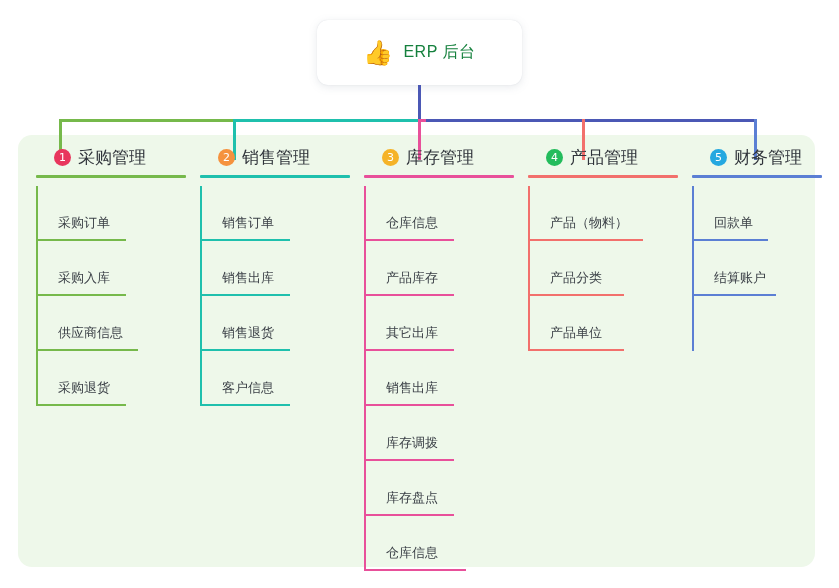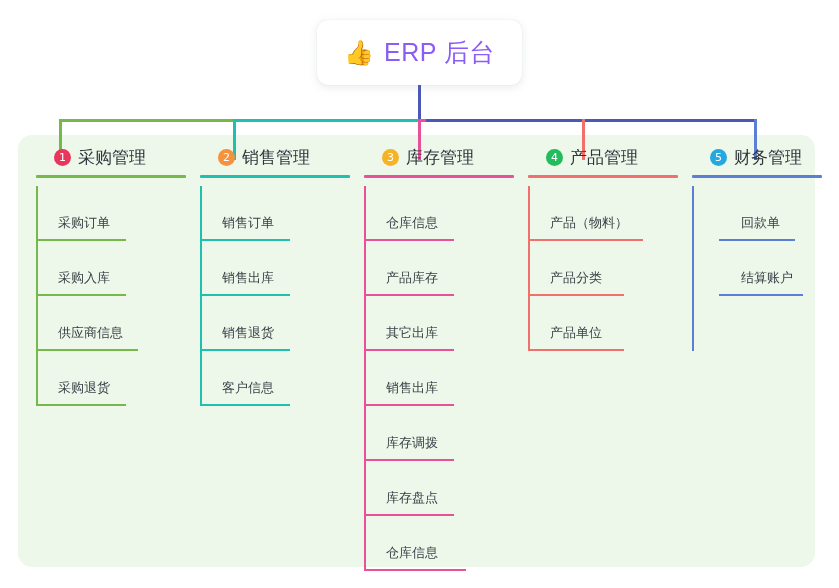--- a/index.html
+++ b/index.html
@@ -39,22 +39,22 @@
     display: flex;
     align-items: center;
     gap: 10px;
   }
   .root-emoji {
     font-size: 24px;
     line-height: 1;
     display: inline-block;
   }
   .root-title {
-    font-size: 25px;
-    color: #8b5cf6;
+    font-size: 16px;
+    color: #15803d;
     letter-spacing: 0.5px;
     white-space: nowrap;
   }
 
   
   .ln {
     position: absolute;
   }
 
   
@@ -272,21 +272,21 @@
             <div class="leaf-rule" style="background: rgb(242, 112, 108); width: 96px;"></div>
           </div>
         </div>
       </div>
       <div class="col" style="left: 692px; width: 130px;">
         <div class="col-head">
           <span class="badge" style="background: rgb(37, 168, 224);">5</span>
           <span class="col-title">财务管理</span>
         </div>
         <div class="col-rule" style="background: rgb(91, 127, 212); width: 130px;"></div>
-        <div class="leaves" style="height: 165px; padding-left: 27px;">
+        <div class="leaves" style="height: 165px;">
           <div class="spine" style="background: rgb(91, 127, 212); height: 165px;"></div>
           <div class="leaf">
             <span class="leaf-label">回款单</span>
             <div class="leaf-rule" style="background: rgb(91, 127, 212); width: 76px;"></div>
           </div>
           <div class="leaf">
             <span class="leaf-label">结算账户</span>
             <div class="leaf-rule" style="background: rgb(91, 127, 212); width: 84px;"></div>
           </div>
         </div>

